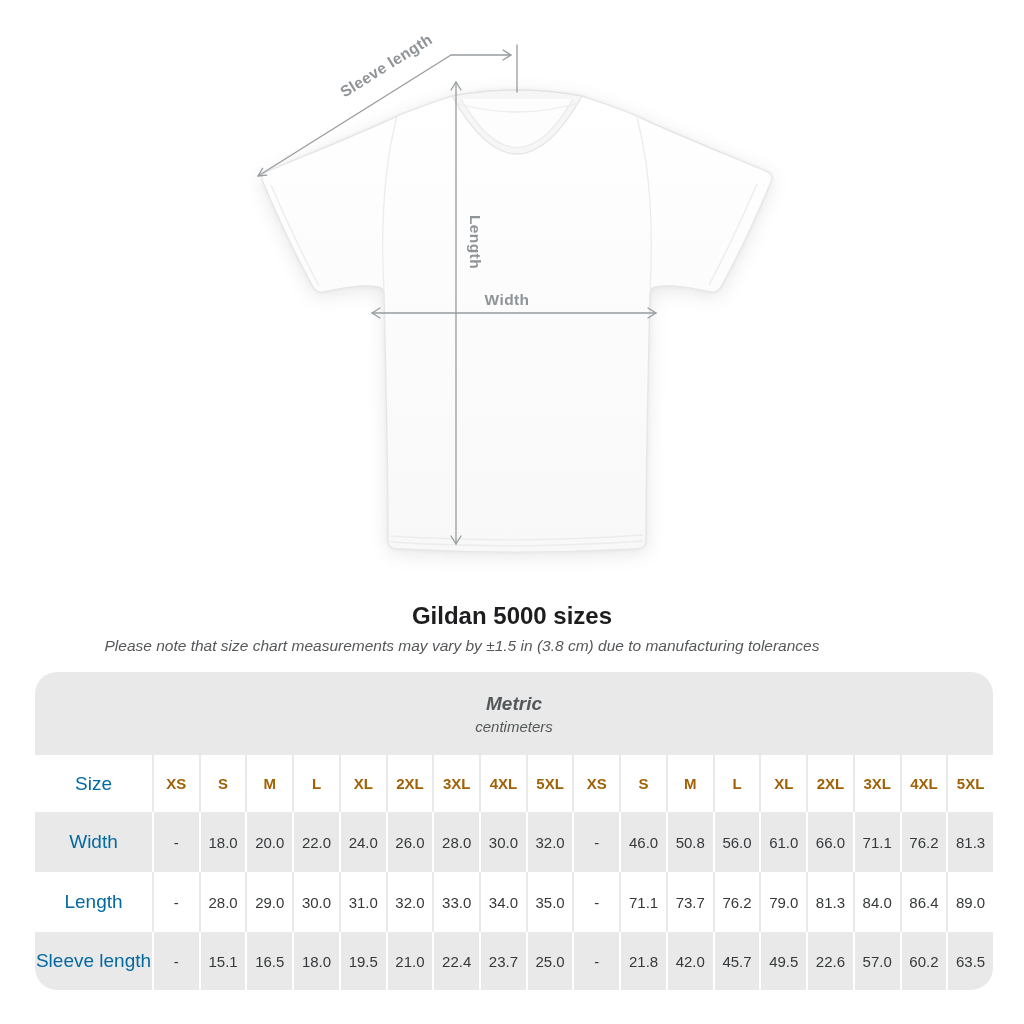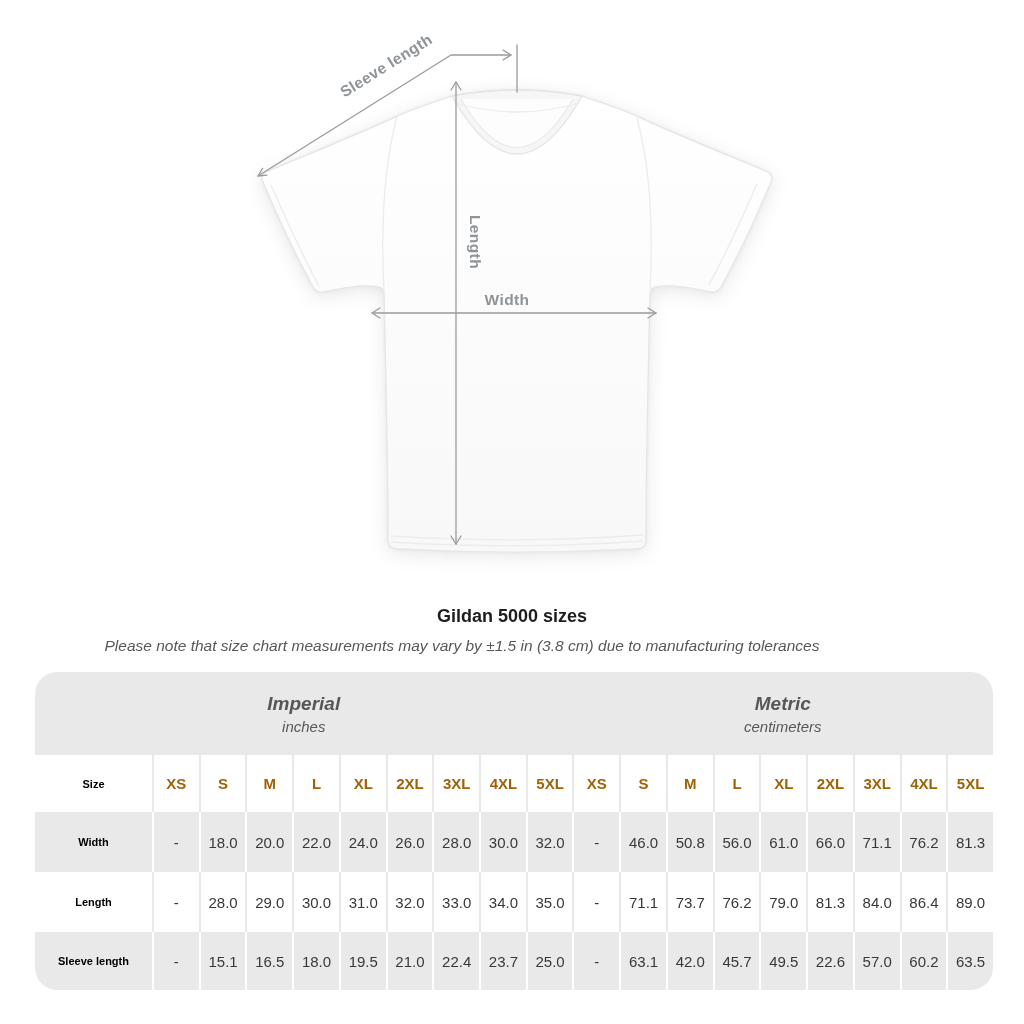--- a/index.html
+++ b/index.html
@@ -6,40 +6,40 @@
   .page{position:relative;width:1024px;height:1024px;background:#ffffff;overflow:hidden;
         font-family:"Liberation Sans","DejaVu Sans",sans-serif;}
   
   .diagram{position:absolute;top:0;left:0;}
   .shirt-body{filter:drop-shadow(0 4px 9px rgba(0,0,0,.09)) drop-shadow(0 0 2px rgba(0,0,0,.04));}
   .meas{stroke:#979c9e;stroke-width:1.3;fill:none;stroke-linecap:round;stroke-linejoin:round;}
   .seam{stroke:#ececec;stroke-width:1.3;fill:none;}
   .meas-label{fill:#8f9498;font-size:15.5px;font-weight:bold;letter-spacing:.4px;}
   
   .title{position:absolute;top:600px;left:0;width:1024px;text-align:center;
-         font-size:18px;font-weight:bold;color:#1d1d1f;line-height:32px;}
+         font-size:24px;font-weight:bold;color:#1d1d1f;line-height:32px;}
   .subtitle{position:absolute;top:634px;left:0;width:924px;text-align:center;
          font-size:15.5px;font-style:italic;color:#55585b;line-height:24px;}
   
   .size-table{position:absolute;top:672px;left:35px;width:958px;height:318px;
          background:#e9e9e9;border-radius:22px;overflow:hidden;}
   .band{display:flex;height:83px;}
   .band .half{display:flex;flex-direction:column;align-items:center;justify-content:center;color:#54585a;}
   .band .half.left{flex:0 0 calc(117px + (100% - 117px)/2);}
   .band .half.right{flex:1;}
   .band .uname{font-size:19px;font-weight:bold;font-style:italic;}
   .band .usub{font-size:15px;font-style:italic;margin-top:3px;}
   .grid{display:grid;grid-template-columns:117px repeat(18,1fr);grid-template-rows:57px 60px 60px 58px;}
   .cell{display:flex;align-items:center;justify-content:center;font-size:15px;color:#36393b;}
   .cell.hdr{background:#ffffff;font-weight:bold;color:#a16207;}
   .cell.white{background:#ffffff;}
   .cell.gray{background:transparent;}
   .cell.hdr:not(.first),.cell.white:not(.first){border-left:2px solid #e9e9e9;}
   .cell.gray:not(.first){border-left:2px solid #ffffff;}
-  .cell.rowlabel,.cell.label-col{font-weight:bold;color:#000000;font-size:11px;}
+  .cell.rowlabel,.cell.label-col{font-weight:normal;color:#0369a1;font-size:19px;}
 </style>
 </head>
 <body>
 
 <div class="page">
 
   <svg class="diagram" width="1024" height="592" viewBox="0 0 1024 592">
     <defs>
       <linearGradient id="gfill" x1="0" y1="0" x2="0" y2="1">
         <stop offset="0" stop-color="#ffffff"></stop>
@@ -106,24 +106,20 @@
     <text class="meas-label" x="389" y="70" text-anchor="middle" transform="rotate(-32 389 70)">Sleeve length</text>
     <text class="meas-label" x="470" y="242" text-anchor="middle" transform="rotate(90 470 242)">Length</text>
     <text class="meas-label" x="507" y="305" text-anchor="middle">Width</text>
   </svg>
 
   <div class="title">Gildan 5000 sizes</div>
   <div class="subtitle">Please note that size chart measurements may vary by ±1.5 in (3.8 cm) due to manufacturing tolerances</div>
 
   <div class="size-table">
     <div class="band">
-      <div class="half left">
-        <div class="uname">Imperial</div>
-        <div class="usub">inches</div>
-      </div>
       <div class="half right">
         <div class="uname">Metric</div>
         <div class="usub">centimeters</div>
       </div>
     </div>
     <div class="grid" id="grid">
         <div class="cell hdr first label-col">Size</div>
         <div class="cell hdr">XS</div>
         <div class="cell hdr">S</div>
         <div class="cell hdr">M</div>
@@ -184,21 +180,21 @@
         <div class="cell gray">-</div>
         <div class="cell gray">15.1</div>
         <div class="cell gray">16.5</div>
         <div class="cell gray">18.0</div>
         <div class="cell gray">19.5</div>
         <div class="cell gray">21.0</div>
         <div class="cell gray">22.4</div>
         <div class="cell gray">23.7</div>
         <div class="cell gray">25.0</div>
         <div class="cell gray">-</div>
-        <div class="cell gray">63.1</div>
+        <div class="cell gray">21.8</div>
         <div class="cell gray">42.0</div>
         <div class="cell gray">45.7</div>
         <div class="cell gray">49.5</div>
         <div class="cell gray">22.6</div>
         <div class="cell gray">57.0</div>
         <div class="cell gray">60.2</div>
         <div class="cell gray">63.5</div>
       </div>
   </div>
 

